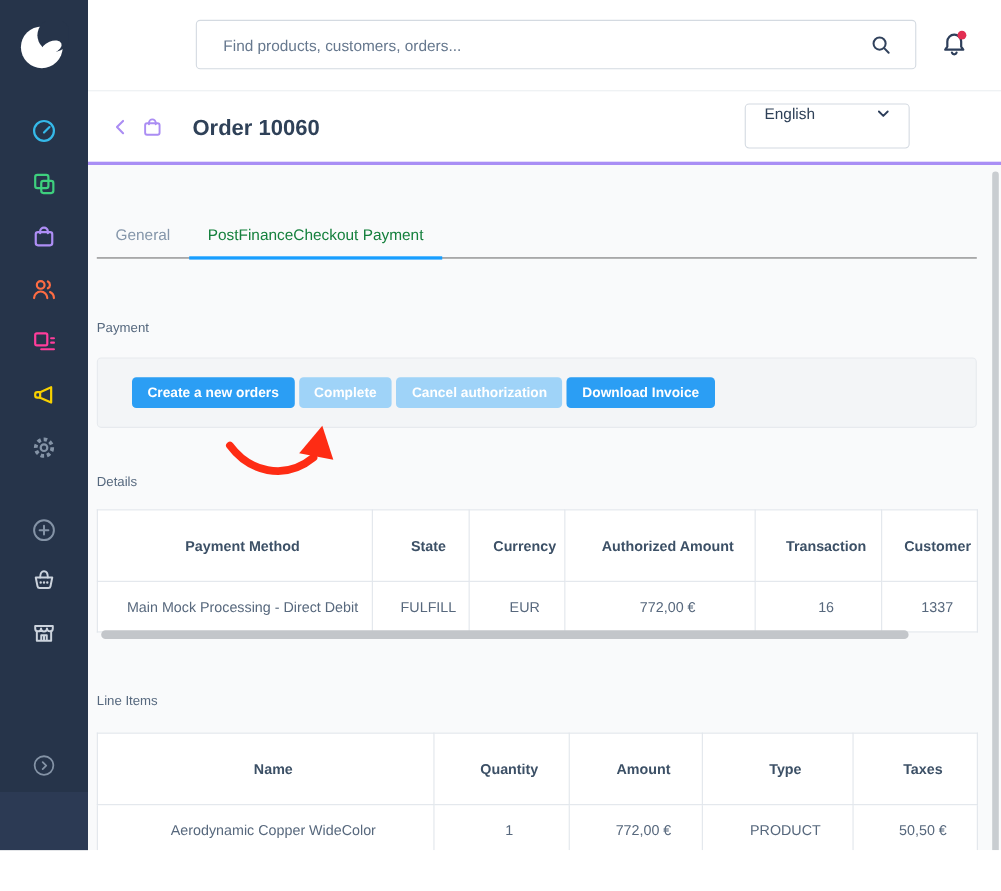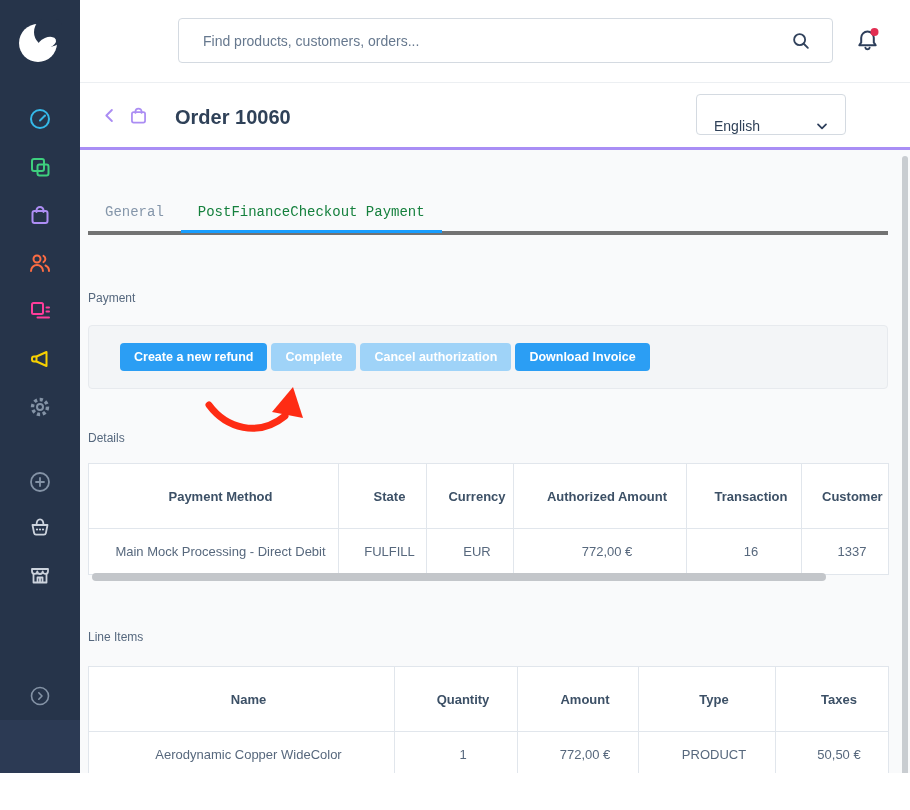--- a/index.html
+++ b/index.html
@@ -33,28 +33,28 @@
     font-family:"Liberation Sans",sans-serif; font-size:14px; color:#2f4158; background:transparent; }
   .search-box input::placeholder { color:#66788e; opacity:1; }
   .search-icon { width:22px; height:22px; margin-right:20px; color:#31425c; flex:0 0 auto; cursor:pointer; }
   .bell { position:absolute; left:773px; top:26px; width:30px; height:30px; cursor:pointer; color:#2d3e5a; }
   
   .smartbar { position:absolute; left:80px; top:84px; width:830px; height:66px; background:#fff; border-bottom:3px solid #a98ef5; }
   .back-btn { position:absolute; left:20px; top:22px; width:19px; height:19px; color:#ab8df3; cursor:pointer; }
   .module-icon { position:absolute; left:48px; top:21px; width:21px; height:21px; color:#ab8df3; }
   .page-title { position:absolute; left:95px; top:22px; font-size:20px; font-weight:bold; color:#2f4158; }
   .lang-select { position:absolute; left:597px; top:10px; width:150px; height:41px;
-    border:1px solid #d4dae1; border-radius:4px; background:#fff; display:flex; align-items:flex-end;
-    justify-content:space-between; padding:0 15px 0 17px; cursor:pointer;margin-left:19px; }
+    border:1px solid #d4dae1; border-radius:4px; background:#fff; display:flex; align-items:flex-start;
+    justify-content:space-between; padding:0 15px 0 17px; cursor:pointer; }
   .lang-select .lbl { font-size:14px; color:#2f4158; }
   .lang-select svg { width:16px; height:16px; color:#2d3e5a; }
   
   .content { position:absolute; left:80px; top:150px; width:830px; height:660px; background:#f9fafb; }
   .tab-row { position:absolute; left:8px; top:42px; width:800px; height:43px;
-    border-bottom:4px solid #737373; display:flex;font-family:Liberation Mono, monospace; }
+    border-bottom:1px solid #737373; display:flex; }
   .tab { position:relative; height:100%; display:flex; align-items:center; padding:0 17px;
     font-size:14px; color:#8596aa; cursor:pointer; }
   .tab.active { color:#15803d;justify-content:center; }
   .tab.active::after { content:''; position:absolute; left:0; right:0; bottom:-2px; height:3px; background:#189eff; }
   .section-heading { position:absolute; left:8px; font-size:12px; color:#56687e; }
   .h-payment { top:141px; }
   .h-details { top:281px; }
   .h-lineitems { top:480px; }
   .btn-card { position:absolute; left:8px; top:175px; width:800px; height:64px;
     background:#f3f5f7; border:1px solid #e7eaee; border-radius:4px; padding:17px 0 0 31px; }
@@ -212,21 +212,21 @@
       </div>
       <div class="tab active">
         <span>PostFinanceCheckout Payment</span>
       </div>
     </div>
 
     <div class="section-heading h-payment">Payment</div>
 
     <div class="btn-card">
       <div class="btn-row">
-        <button class="btn">Create a new refund</button>
+        <button class="btn">Create a new orders</button>
         <button class="btn" disabled="">Complete</button>
         <button class="btn" disabled="">Cancel authorization</button>
         <button class="btn">Download Invoice</button>
       </div>
     </div>
 
     <svg class="arrow-annotation" viewBox="0 0 110 58">
       <path d="M9 21 C 26 44, 58 54, 85 32" stroke="#fe2c14" stroke-width="7" fill="none" stroke-linecap="round"></path>
       <polygon points="93,3 72,28 103,34" fill="#fe2c14"></polygon>
     </svg>

